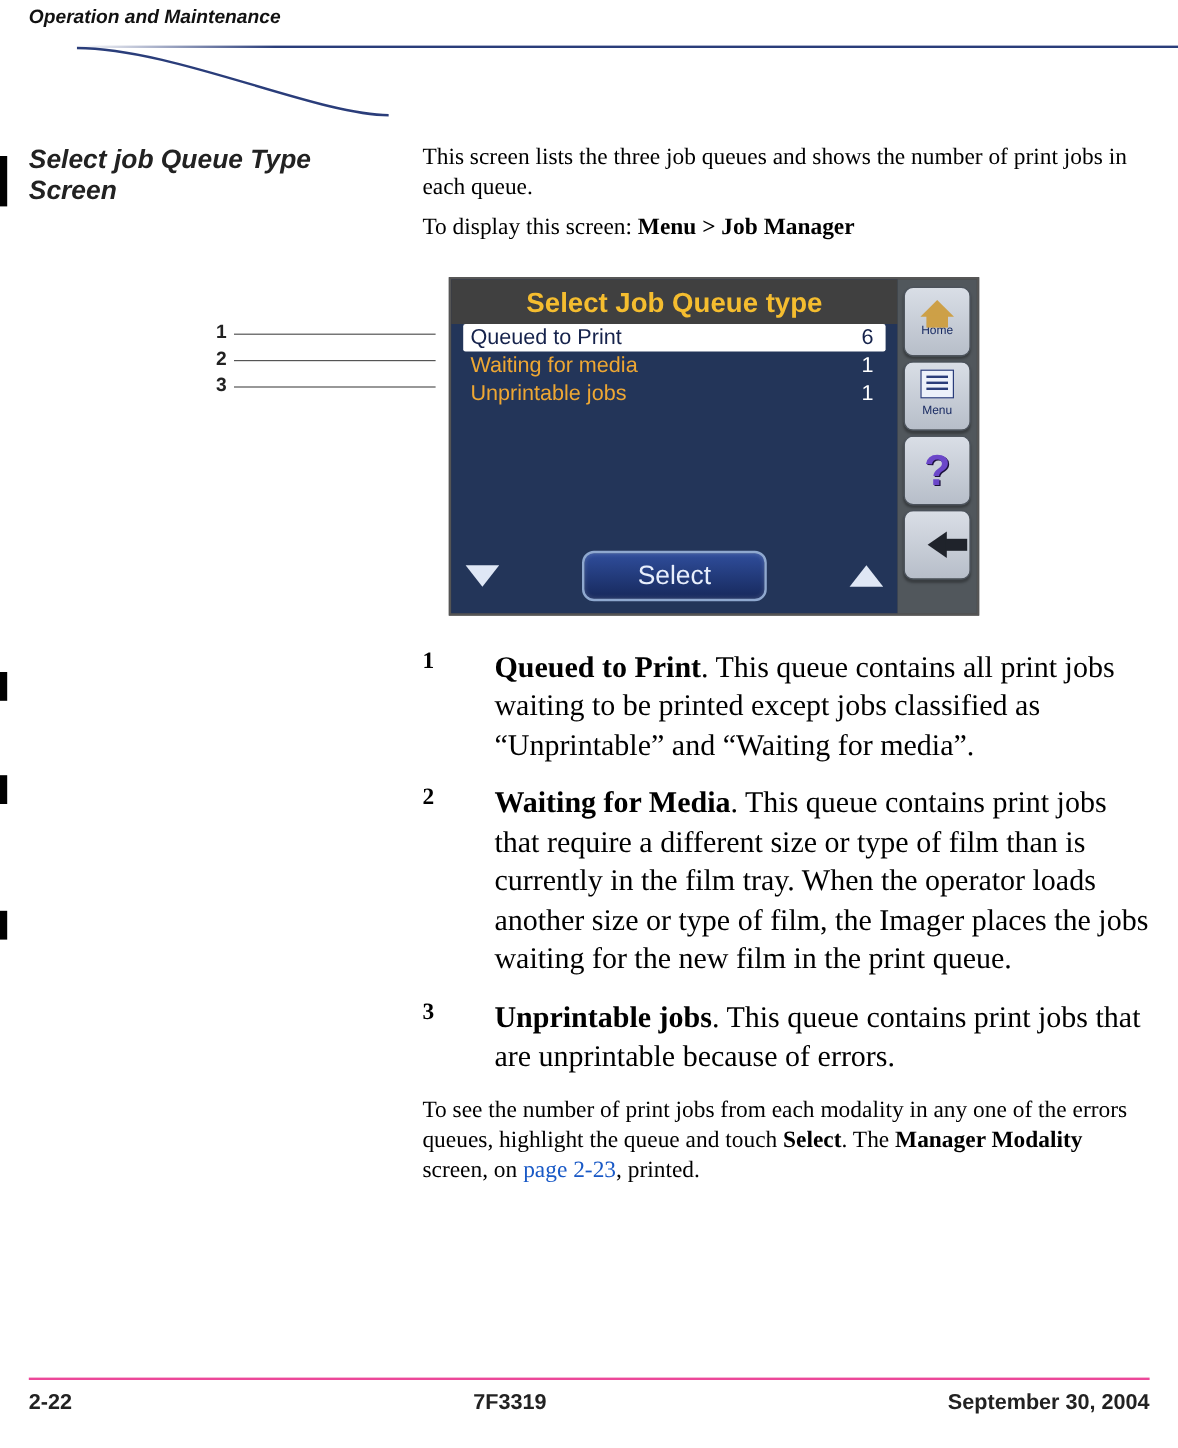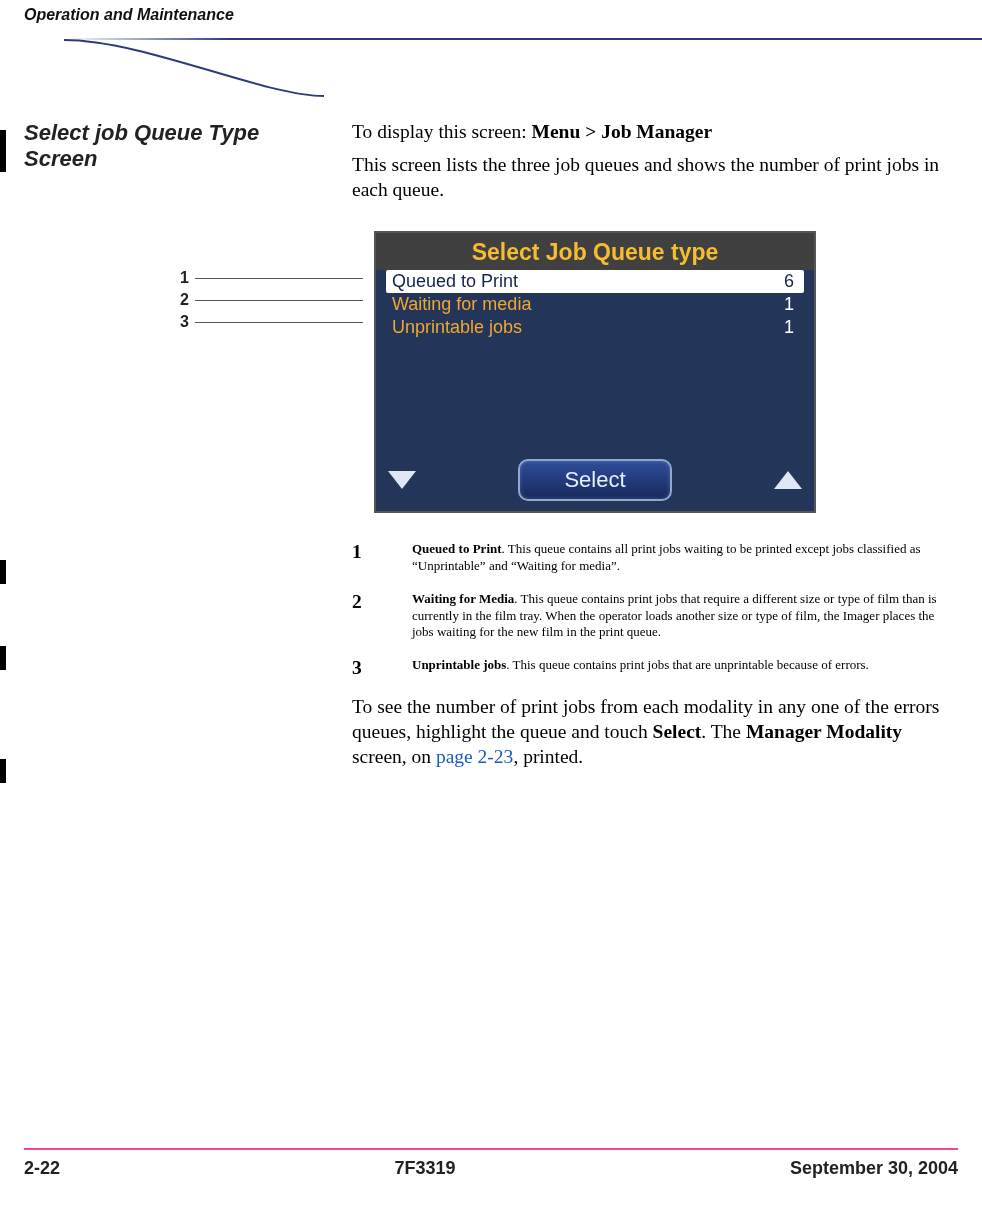--- a/index.html
+++ b/index.html
@@ -268,21 +268,21 @@
     margin-bottom: 16px;
   }
   .num-item .n {
     width: 60px;
     flex: 0 0 60px;
     font-weight: bold;
     font-size: 19.5px;
   }
   .num-item .desc {
     flex: 1 1 auto;
-    font-size: 13px;
+    font-size: 25px;
     line-height: 1.3;
   }
   .num-item .desc .term { font-weight: bold; }
   .link { color: #1959c6; text-align: center; }
 
   
   .changebar {
     position: absolute;
     left: 0;
     width: 6px;
@@ -321,24 +321,24 @@
     <svg class="swoosh-arc" viewBox="0 0 260 60">
       <path d="M0 2 C 80 2, 200 58, 260 58" stroke="#2a3d7a" stroke-width="2" fill="none"></path>
     </svg>
   </div>
 
   <div class="content-row">
     <div class="left-col">
       <div class="side-heading">Select job Queue Type Screen</div>
     </div>
     <div class="right-col">
+      <div class="body-text">This screen lists the three job queues and shows the number of print jobs in each queue.</div>
       <div class="body-text">
         <span>To display this screen: </span><span class="bold">Menu &gt; Job Manager</span>
       </div>
-      <div class="body-text">This screen lists the three job queues and shows the number of print jobs in each queue.</div>
 
       <div class="device-wrap">
         <div class="callout-lines">
           <div class="row">
               <span>1</span>
               <span class="line"></span>
             </div>
           <div class="row">
               <span>2</span>
               <span class="line"></span>
@@ -366,20 +366,36 @@
                 <span class="count">1</span>
               </div>
             </div>
             <div class="device-spacer"></div>
             <div class="device-bottom-bar">
               <div class="nav-tri nav-down"></div>
               <div class="select-btn">Select</div>
               <div class="nav-tri nav-up"></div>
             </div>
           </div>
+          <div class="device-side">
+            <div class="side-btn">
+              <div class="home-icon"></div>
+              <div class="lbl">Home</div>
+            </div>
+            <div class="side-btn">
+              <div class="menu-icon"></div>
+              <div class="lbl">Menu</div>
+            </div>
+            <div class="side-btn">
+              <div class="help-icon">?</div>
+            </div>
+            <div class="side-btn">
+              <div class="back-icon"></div>
+            </div>
+          </div>
         </div>
       </div>
 
       <div class="num-list">
         <div class="num-item">
           <div class="n">1</div>
           <div class="desc"><span class="term">Queued to Print</span><span>. This queue contains all print jobs waiting to be printed except jobs classified as “Unprintable” and “Waiting for media”.</span></div>
         </div>
         <div class="num-item">
           <div class="n">2</div>

